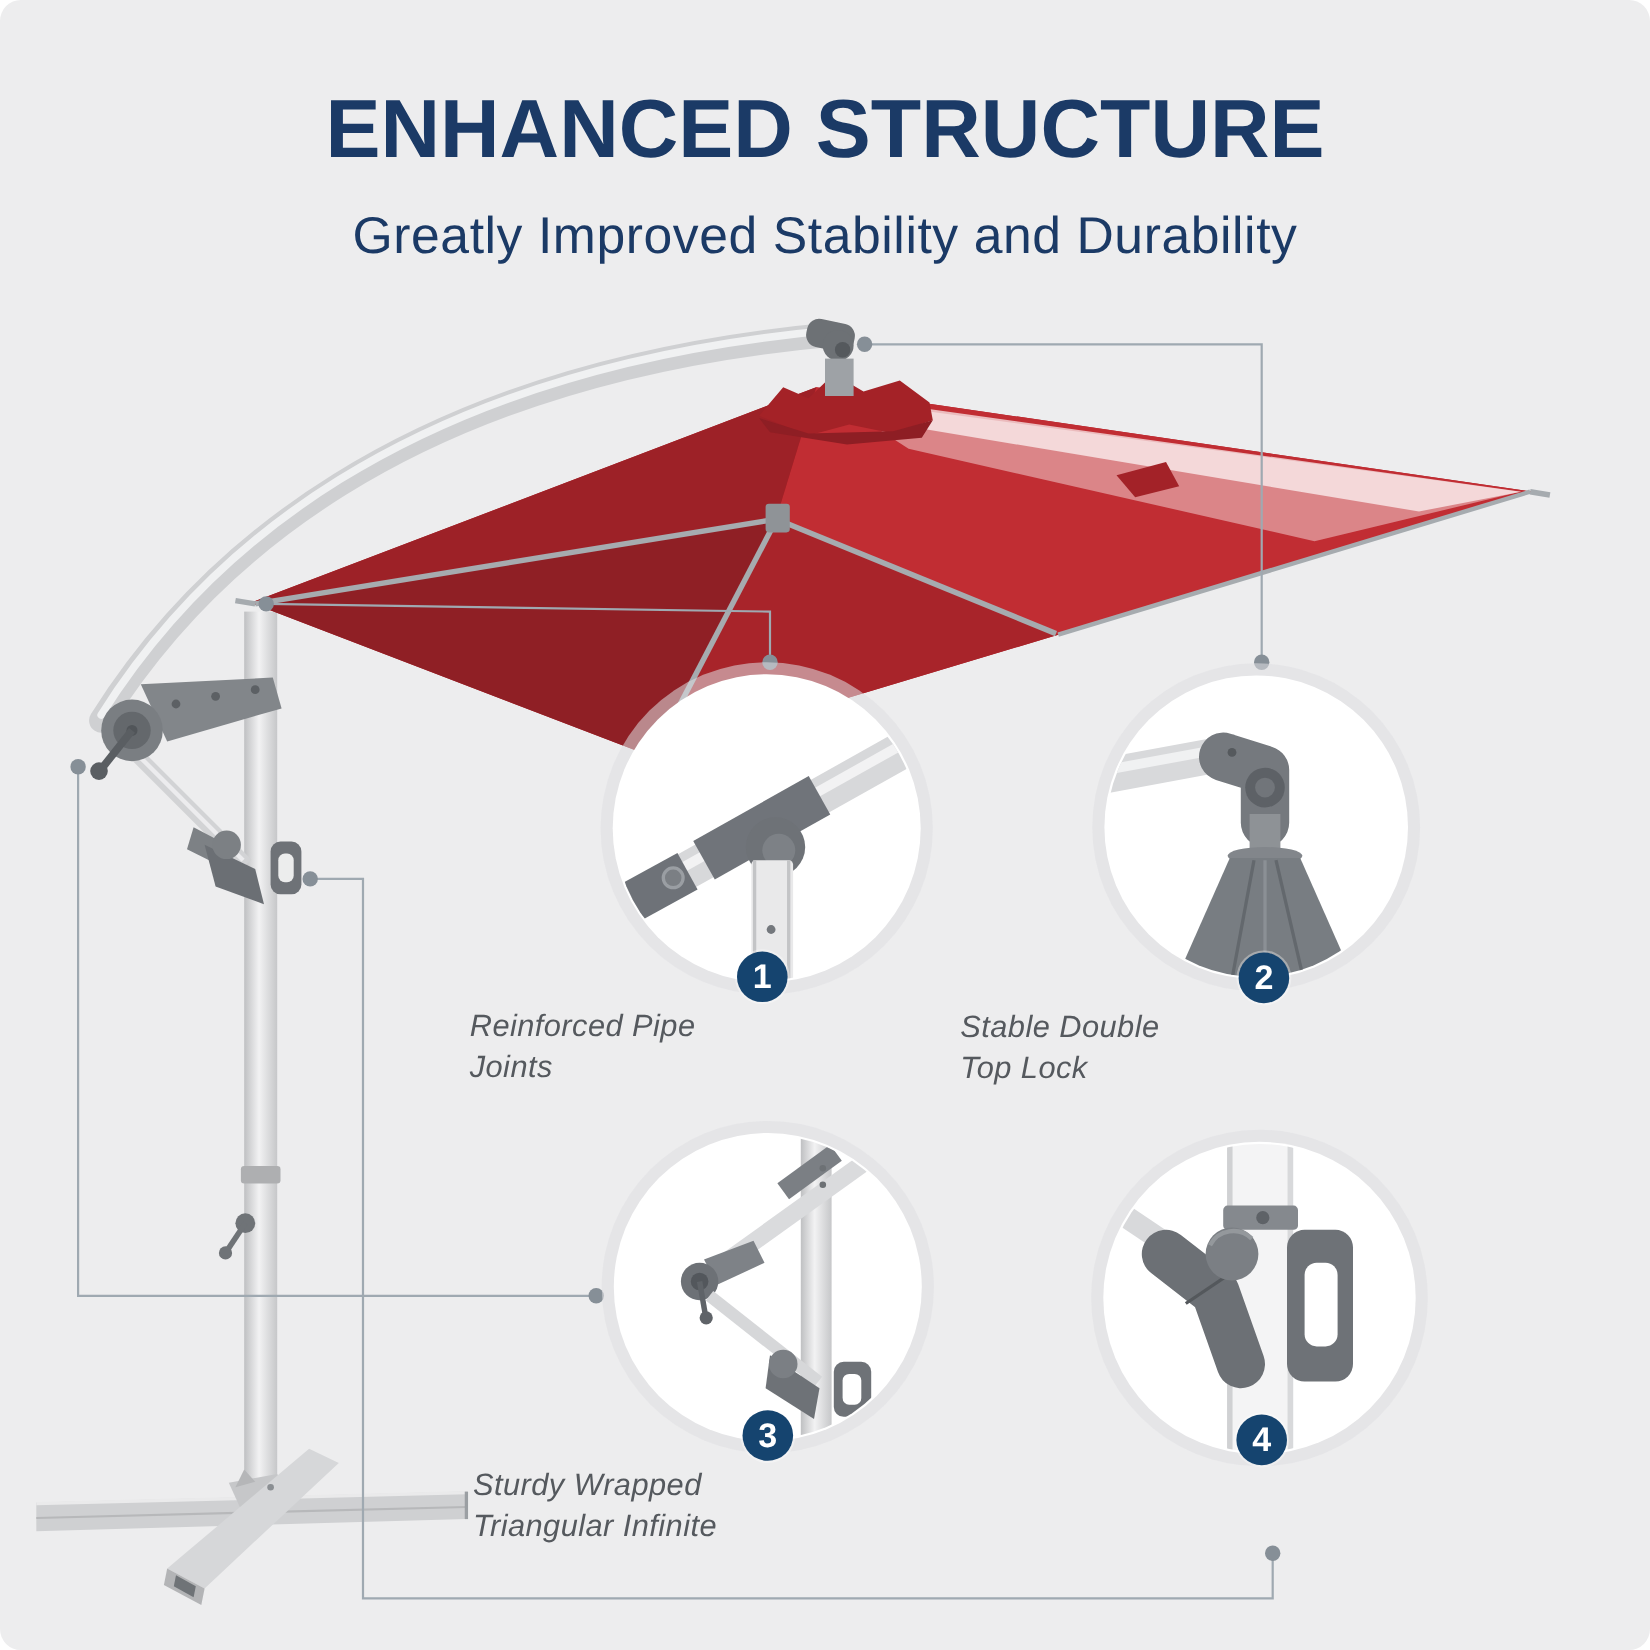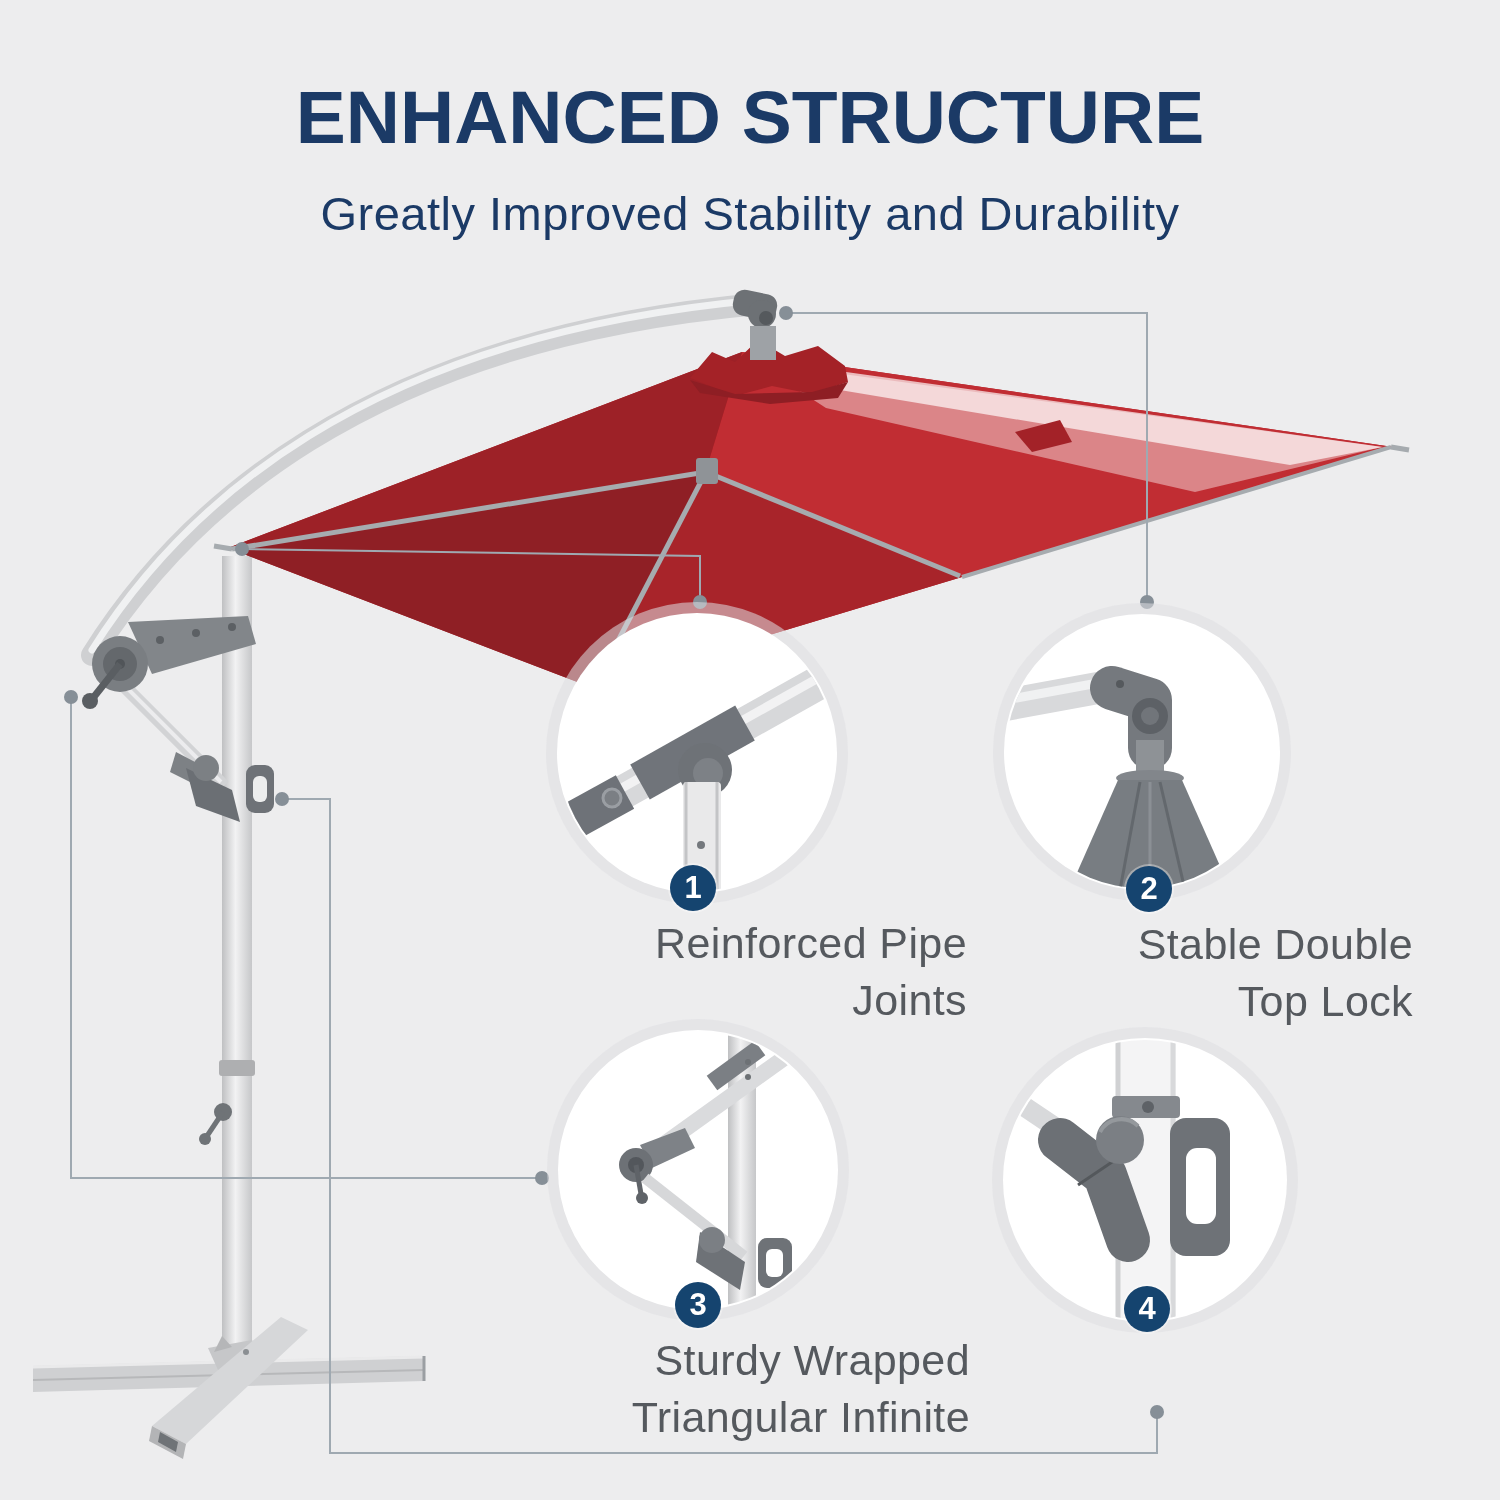--- a/index.html
+++ b/index.html
@@ -1,19 +1,20 @@
 <!DOCTYPE html>
 <html style="--background: #ededee; --title-navy: #1b3a66; --badge-navy: #15446f; --label-gray: #55595e; --line-gray: #9fa9b1; --dot-gray: #868f97; --canopy-red: #b22329; --canopy-red-dark: #8f1f25; --canopy-red-bright: #c12d33; --frame-silver: #d4d5d7; --joint-gray: #6e7277;"><head>
 <meta charset="utf-8">
 <style>
   html,body{margin:0;padding:0;background:#fff;}
   .canvas{
     position:relative;width:1500px;height:1500px;overflow:hidden;
     background:var(--background,#ededee);
     font-family:"Liberation Sans", sans-serif;
+    border-radius:19px;
   }
   .art{position:absolute;left:0;top:0;width:1500px;height:1500px;}
   .page-title{
     position:absolute;left:0;top:74px;width:100%;text-align:center;
     font-size:75px;font-weight:800;letter-spacing:0;
     color:var(--title-navy,#1b3a66);
   }
   .page-subtitle{
     position:absolute;left:0;top:186px;width:100%;text-align:center;
     font-size:47px;font-weight:500;letter-spacing:.5px;
@@ -21,22 +22,22 @@
   }
   .badge{
     position:absolute;width:46px;height:46px;border-radius:50%;
     background:var(--badge-navy,#15446f);color:#fff;
     display:flex;align-items:center;justify-content:center;
     font-size:31px;font-weight:700;transform:translate(-50%,-50%);
     box-shadow:0 0 0 2px rgba(255,255,255,.35);
   }
   .feature-label{
     position:absolute;width:540px;transform:translateX(-50%);
-    text-align:right;font-size:43px;line-height:1.32;letter-spacing:.4px;
-    color:var(--label-gray,#55595e);white-space:pre-line;
+    text-align:left;font-size:28px;line-height:1.32;letter-spacing:.4px;
+    color:var(--label-gray,#55595e);white-space:pre-line;font-style:italic;
   }
 </style>
 </head>
 <body>
 
 <div class="canvas">
 
   <svg class="art" viewBox="0 0 1500 1500">
     <defs>
       <linearGradient id="poleGrad" x1="0" y1="0" x2="1" y2="0">

